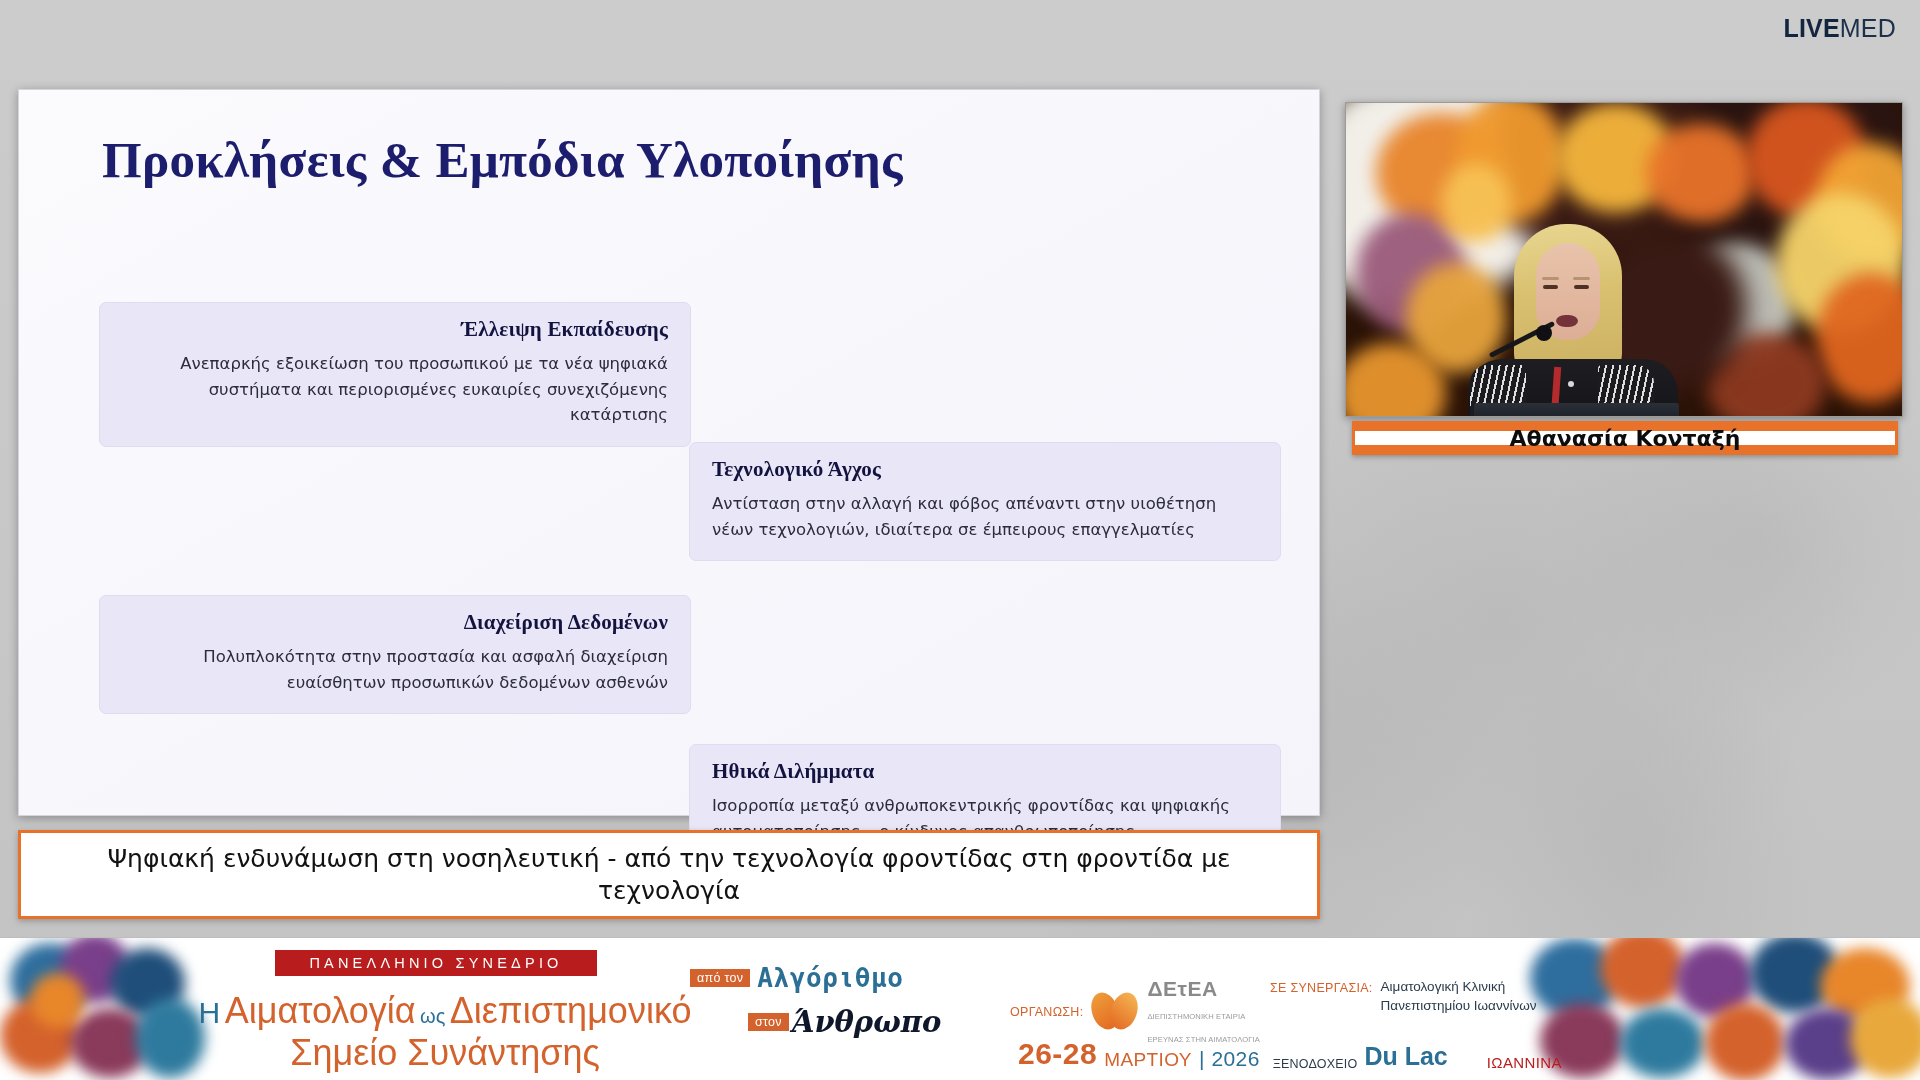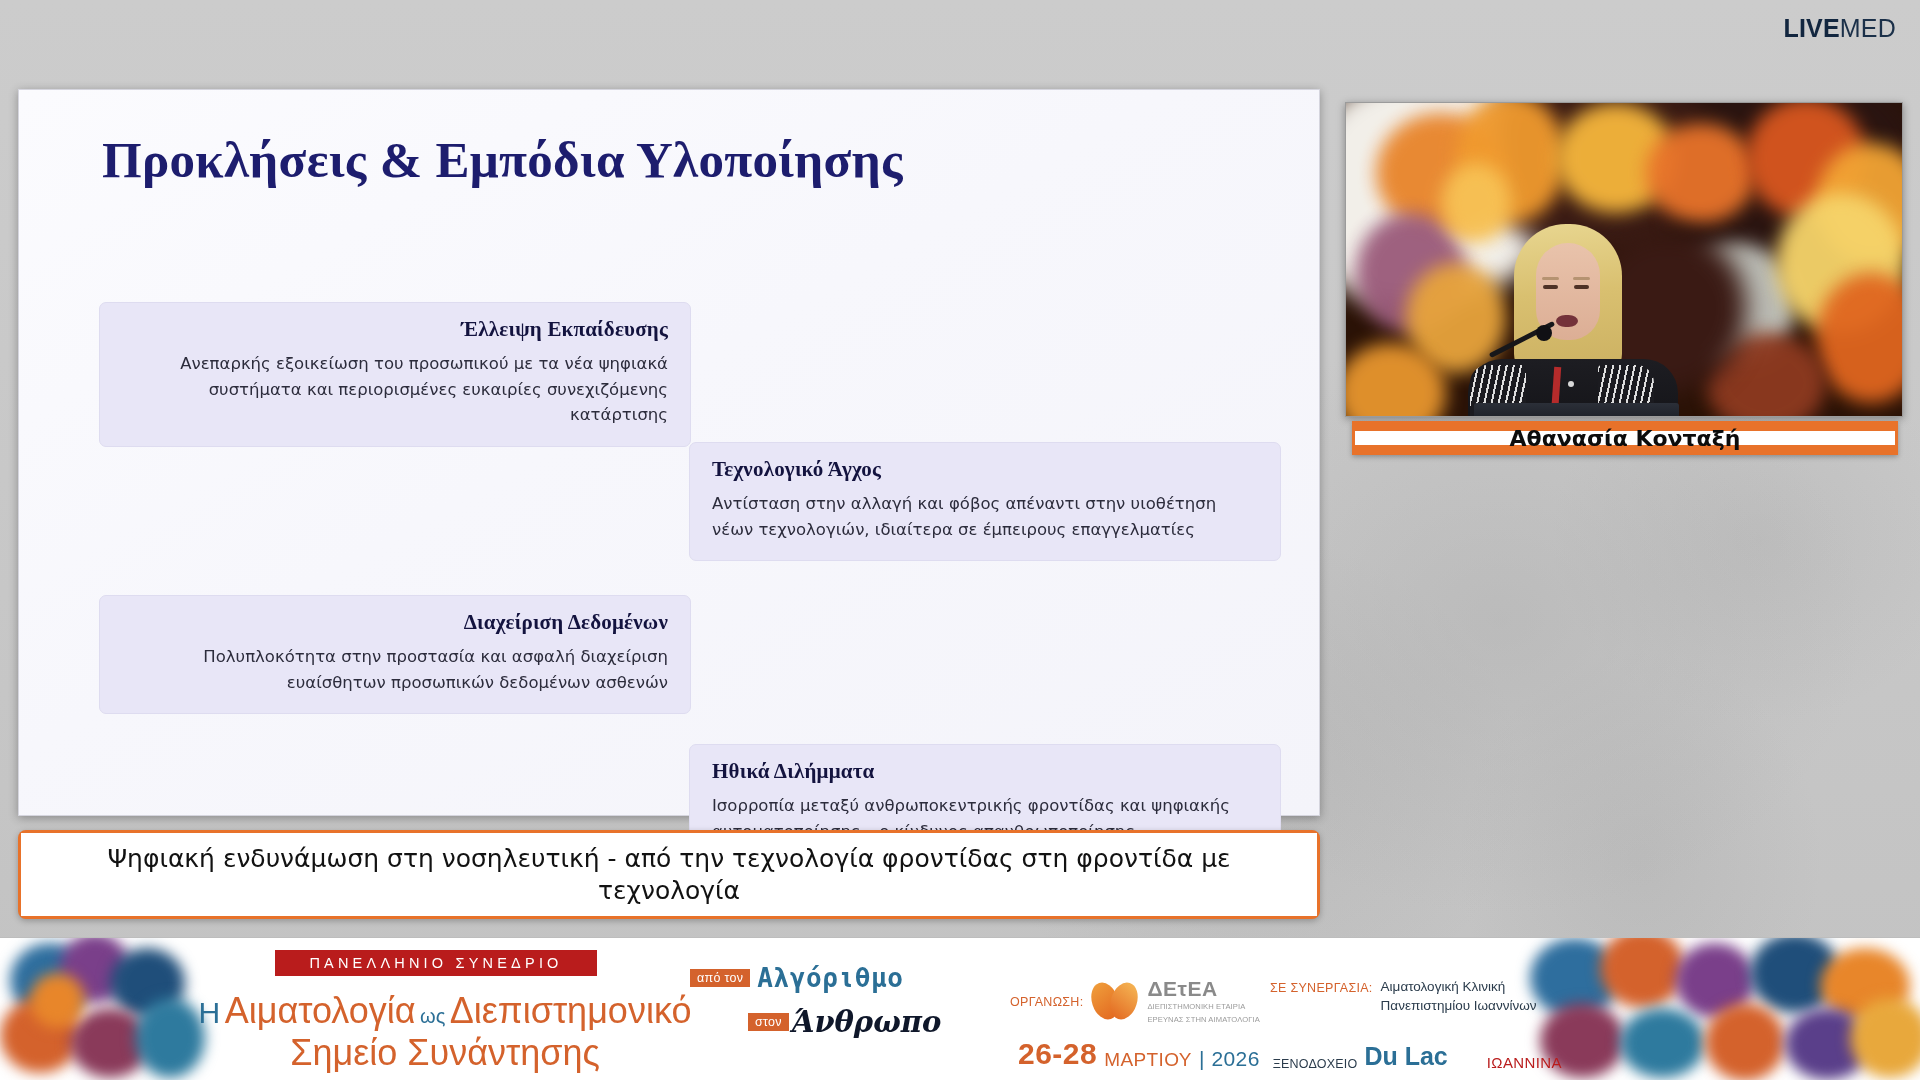--- a/index.html
+++ b/index.html
@@ -82,21 +82,20 @@
   #card-4 { left: 670px; top: 654px; width: 592px; }
 
   
   .session-bar {
     position: absolute;
     left: 18px; top: 830px;
     width: 1302px; height: 89px;
     background: #e8722a;
     padding: 3px;
     box-shadow: 0 2px 6px rgba(0,0,0,0.25);
-    border-radius: 8px;
   }
   .session-bar-inner {
     width: 100%; height: 100%;
     background: #ffffff;
     display: flex; align-items: center; justify-content: center;
     padding: 0 44px;
   }
   .session-bar-inner span {
     font-family: "DejaVu Sans", "Liberation Sans", sans-serif;
     font-size: 25px; color: #121212;
@@ -260,21 +259,21 @@
   .deteta-logo { position: relative; width: 46px; height: 40px; }
   .deteta-logo .lobe {
     position:absolute; width:26px; height:38px; border-radius:50%;
   }
   .deteta-logo .lobe.a { left:0;  background: linear-gradient(160deg,#f0a03c,#e2661f); transform: rotate(-18deg); }
   .deteta-logo .lobe.b { left:19px; background: linear-gradient(200deg,#f6b957,#e2661f); transform: rotate(18deg); }
   .deteta-txt .dt-main {
     font-weight:800; font-size:21px; color:#8a8a8a; letter-spacing:0.5px; line-height:1;
   }
   .deteta-txt .dt-sub {
-    font-size:7.6px; color:#9a9a9a; line-height:1.32; margin-top:3px; letter-spacing:0.1px;
+    font-size:7.6px; color:#9a9a9a; line-height:1.32; margin-top:13px; letter-spacing:0.1px;
   }
 
   .b-coop { position:absolute; left:1270px; top:978px; display:flex; align-items:flex-start; gap:8px; }
   .b-coop .lbl { font-size:12.5px; color:#d4622c; letter-spacing:0.3px; padding-top:3px; }
   .b-coop .txt { font-size:13.5px; color:#2b3c4c; line-height:1.4; }
 
   .b-date { position:absolute; left:1018px; top:1037px; display:flex; align-items:flex-end; gap:7px; }
   .b-date .num { font-size:30px; color:#d4622c; font-weight:700; letter-spacing:0.5px; }
   .b-date .mon { font-size:19px; color:#d4622c; letter-spacing:0.4px; }
   .b-date .sep { font-size:21px; color:#2b6f96; }

